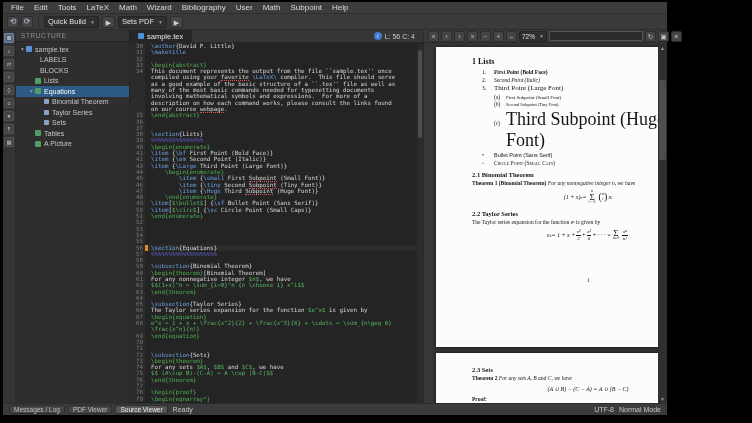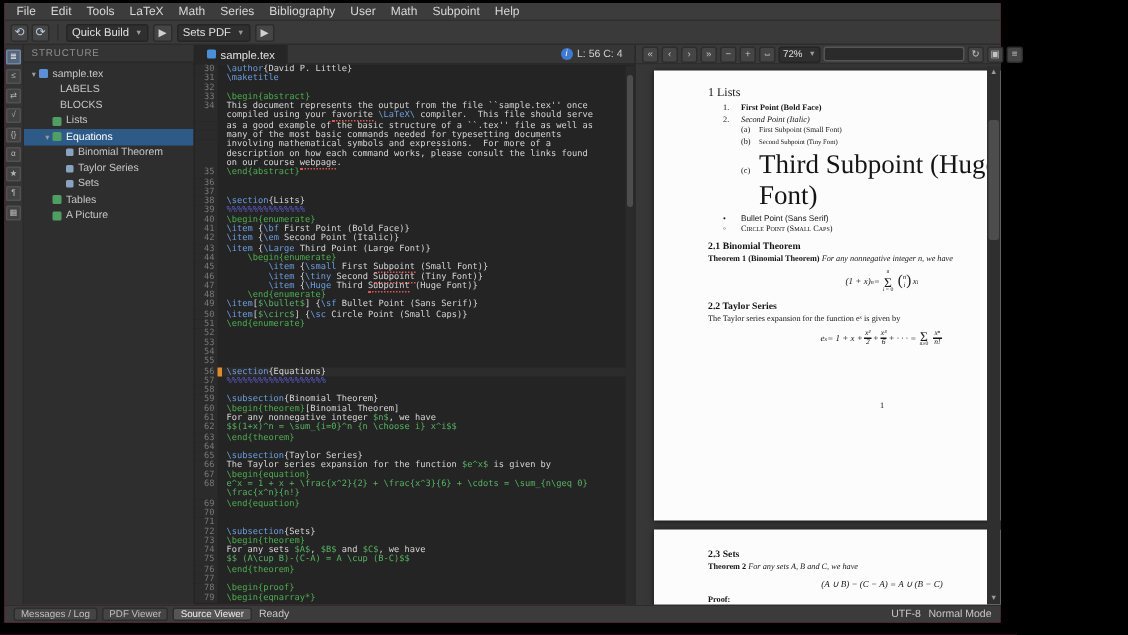--- a/index.html
+++ b/index.html
@@ -85,21 +85,21 @@
   .combo.small { height:11px; font-size:6.5px; padding:0 2px; }
   .searchbox { width:118px; height:10px; background:#2b2b2b; border:1px solid #555; border-radius:2px;
                color:#ddd; font-size:6.5px; padding:0 2px; outline:none; }
   .pdftoolbar .right-group { margin-left:auto; display:flex; gap:2px; padding-right:10px; }
   .pdfview { flex:1; position:relative; overflow:hidden; background:#373737; }
   .page { position:absolute; left:12px; width:296px; background:#fcfcfc; color:#151515;
           font-family:"Liberation Serif", serif; box-shadow:0 0 4px rgba(0,0,0,0.65); overflow:hidden; }
   .page-inner { padding:8px 28px 0 36px; }
   .p1 { top:4px; height:300px; }
   .p2 { top:310px; height:58px; }
-  .b-h1 { font-size:8px; font-weight:normal; margin:22px 0 3px; }
+  .b-h1 { font-size:8px; font-weight:bold; margin:22px 0 3px; }
   .b-h1:first-child { margin-top:2px; }
   .b-h2 { font-size:6.5px; font-weight:bold; margin:5px 0 2px; }
   .b-li, .b-li2 { font-size:5.5px; margin:1.5px 0 1.5px 10px; display:flex; gap:4px; align-items:baseline; }
   .b-li2 { margin-left:22px; }
   .li-marker { flex:none; min-width:8px; }
   .st-bold { font-weight:bold; } .st-italic { font-style:italic; }
   .st-large { font-size:7px; } .st-small { font-size:5px; } .st-tiny { font-size:4.5px; }
   .st-huge { font-size:18px; } .st-sans { font-family:"Liberation Sans", sans-serif; }
   .st-smallcaps { font-variant:small-caps; }
   .b-thm, .b-para { font-size:5.5px; margin:2px 0; }
@@ -137,21 +137,21 @@
 <body>
 
 <div class="app">
 
   <div class="menubar">
       <div class="menu-item">File</div>
       <div class="menu-item">Edit</div>
       <div class="menu-item">Tools</div>
       <div class="menu-item">LaTeX</div>
       <div class="menu-item">Math</div>
-      <div class="menu-item">Series</div>
+      <div class="menu-item">Wizard</div>
       <div class="menu-item">Bibliography</div>
       <div class="menu-item">User</div>
       <div class="menu-item">Math</div>
       <div class="menu-item">Subpoint</div>
       <div class="menu-item">Help</div>
     </div>
 
   <div class="toolbar">
     <span id="tb-left-icons" style="display:flex;gap:2px;">
         <div class="tb-btn">⟲</div>
@@ -342,20 +342,24 @@
           <div class="page-inner" id="page1-content">
               <div class="b-h1">1   Lists</div>
               <div class="b-li">
                 <span class="li-marker">1.</span>
                 <span class="li-text st-bold">First Point (Bold Face)</span>
               </div>
               <div class="b-li">
                 <span class="li-marker">2.</span>
                 <span class="li-text st-italic">Second Point (Italic)</span>
               </div>
+              <div class="b-li">
+                <span class="li-marker">3.</span>
+                <span class="li-text st-large">Third Point (Large Font)</span>
+              </div>
               <div class="b-li2">
                 <span class="li-marker">(a)</span>
                 <span class="li-text st-small">First Subpoint (Small Font)</span>
               </div>
               <div class="b-li2">
                 <span class="li-marker">(b)</span>
                 <span class="li-text st-tiny">Second Subpoint (Tiny Font)</span>
               </div>
               <div class="b-li2">
                 <span class="li-marker">(c)</span>

